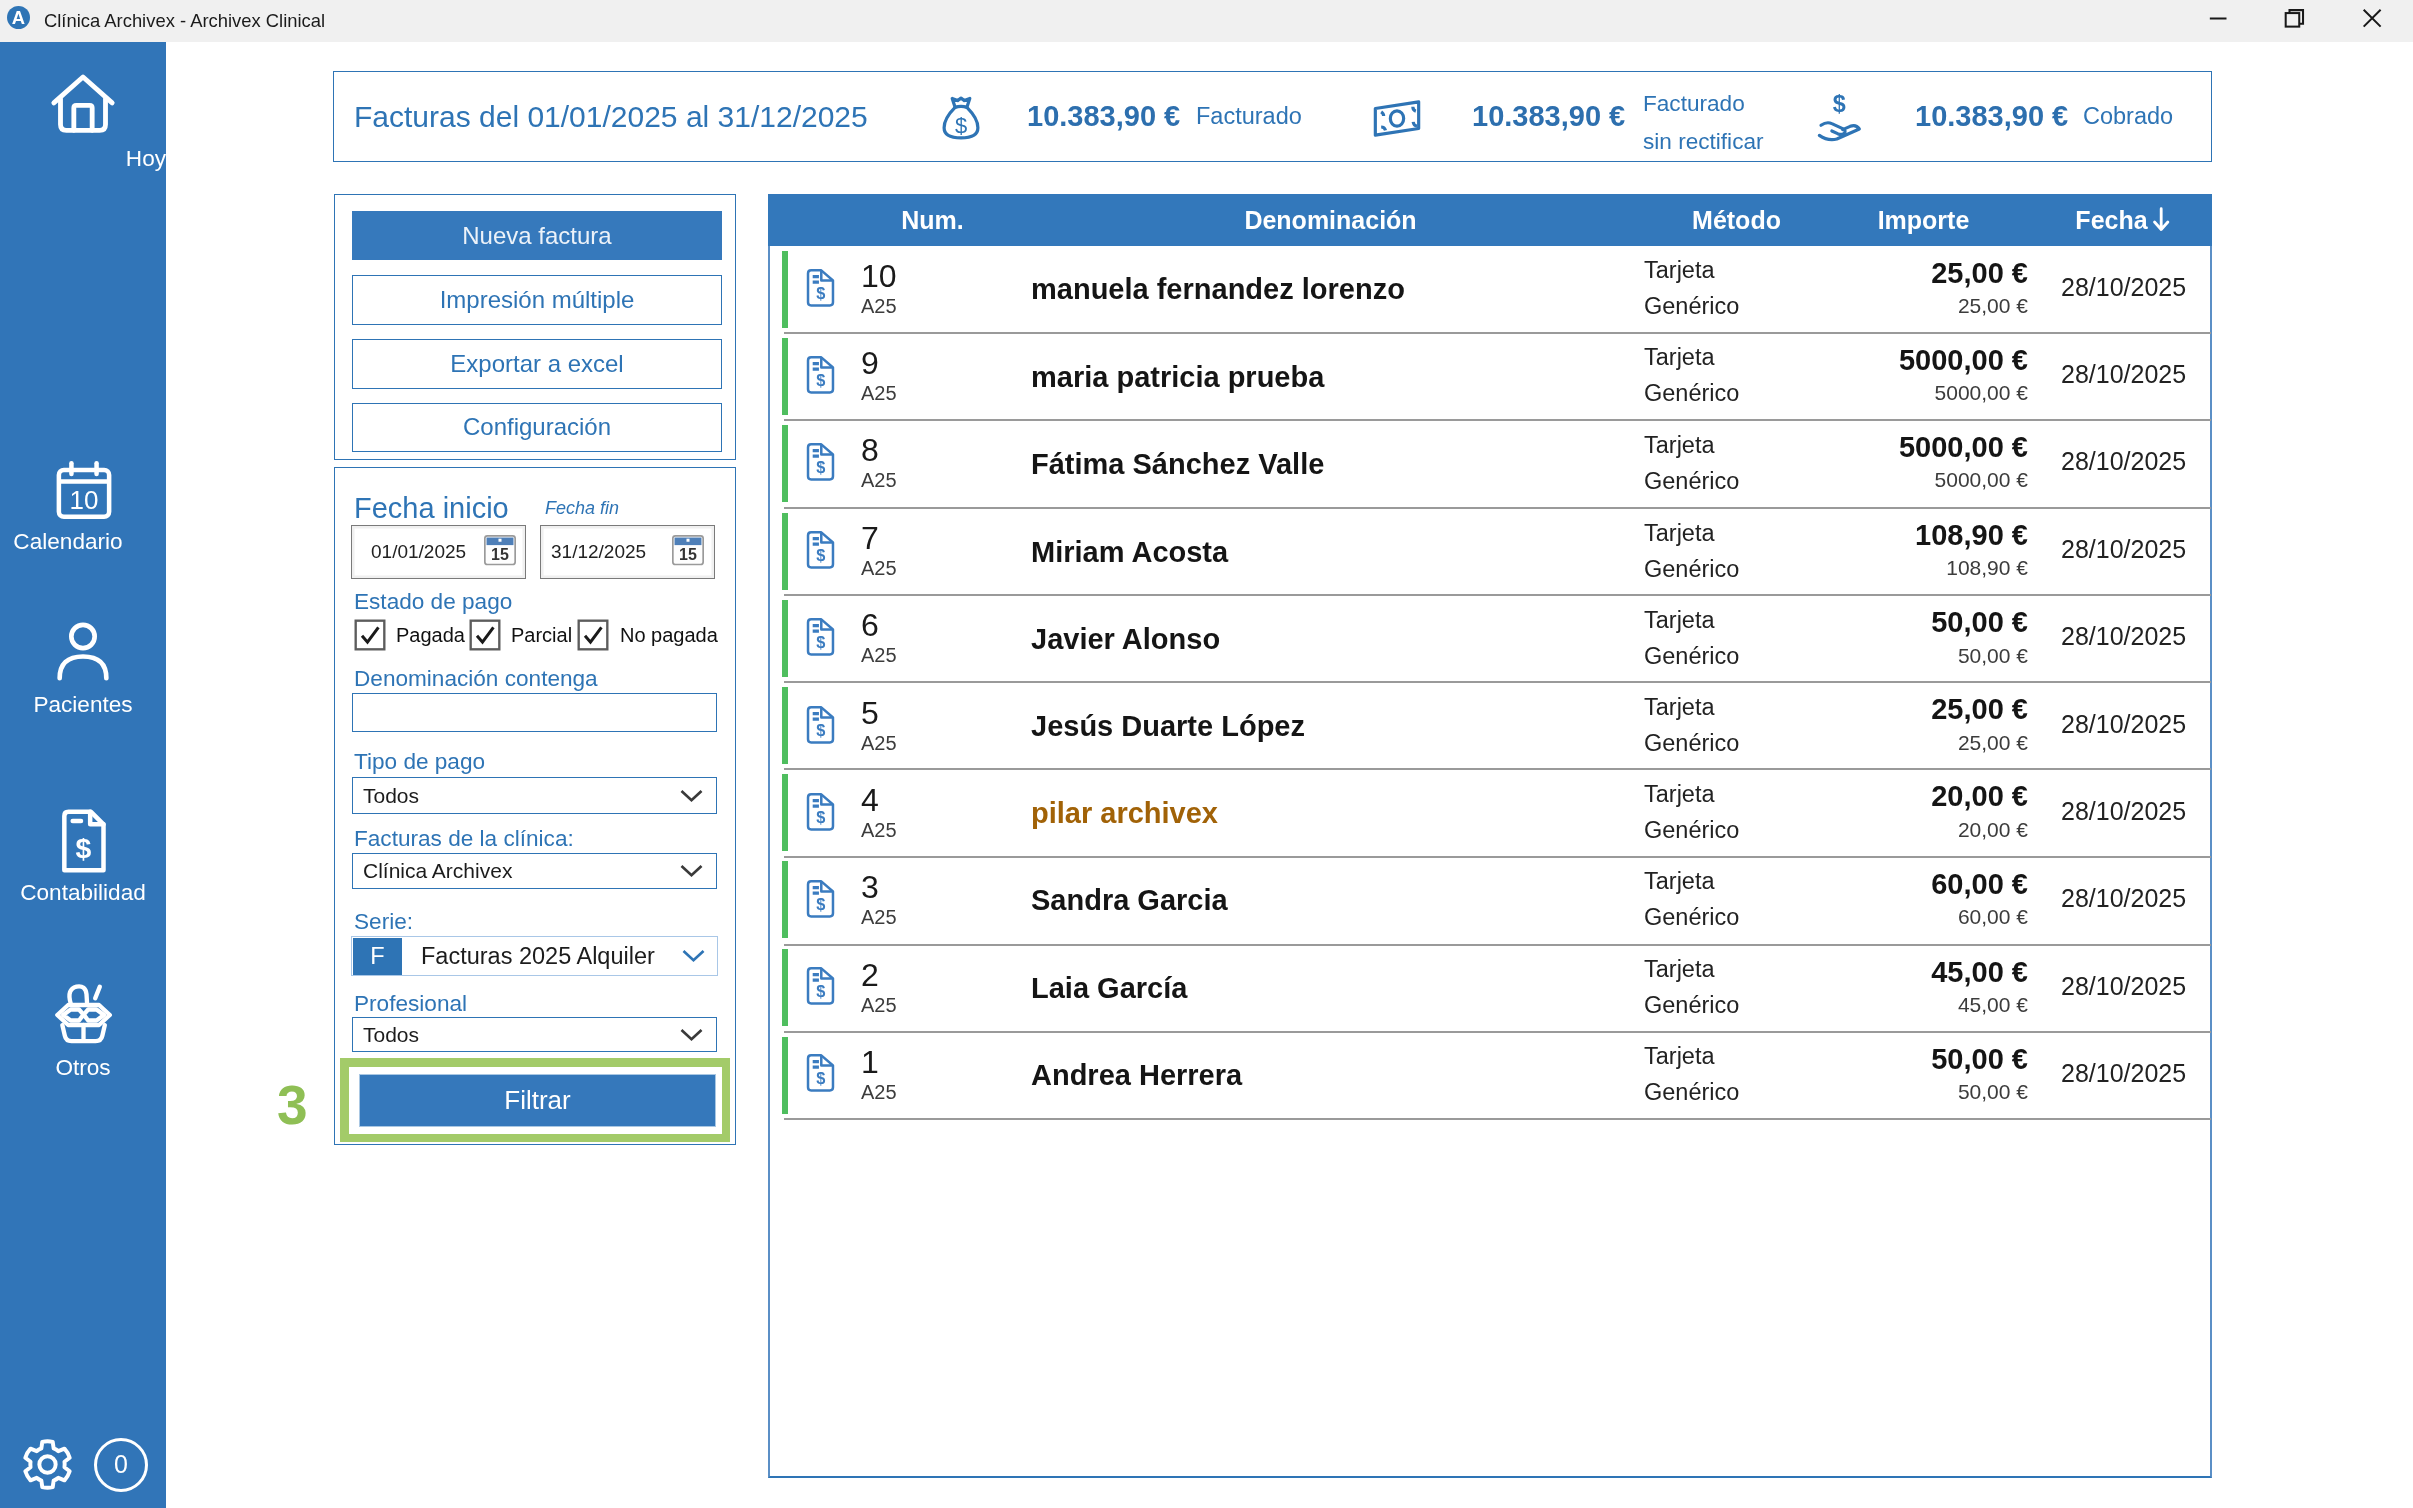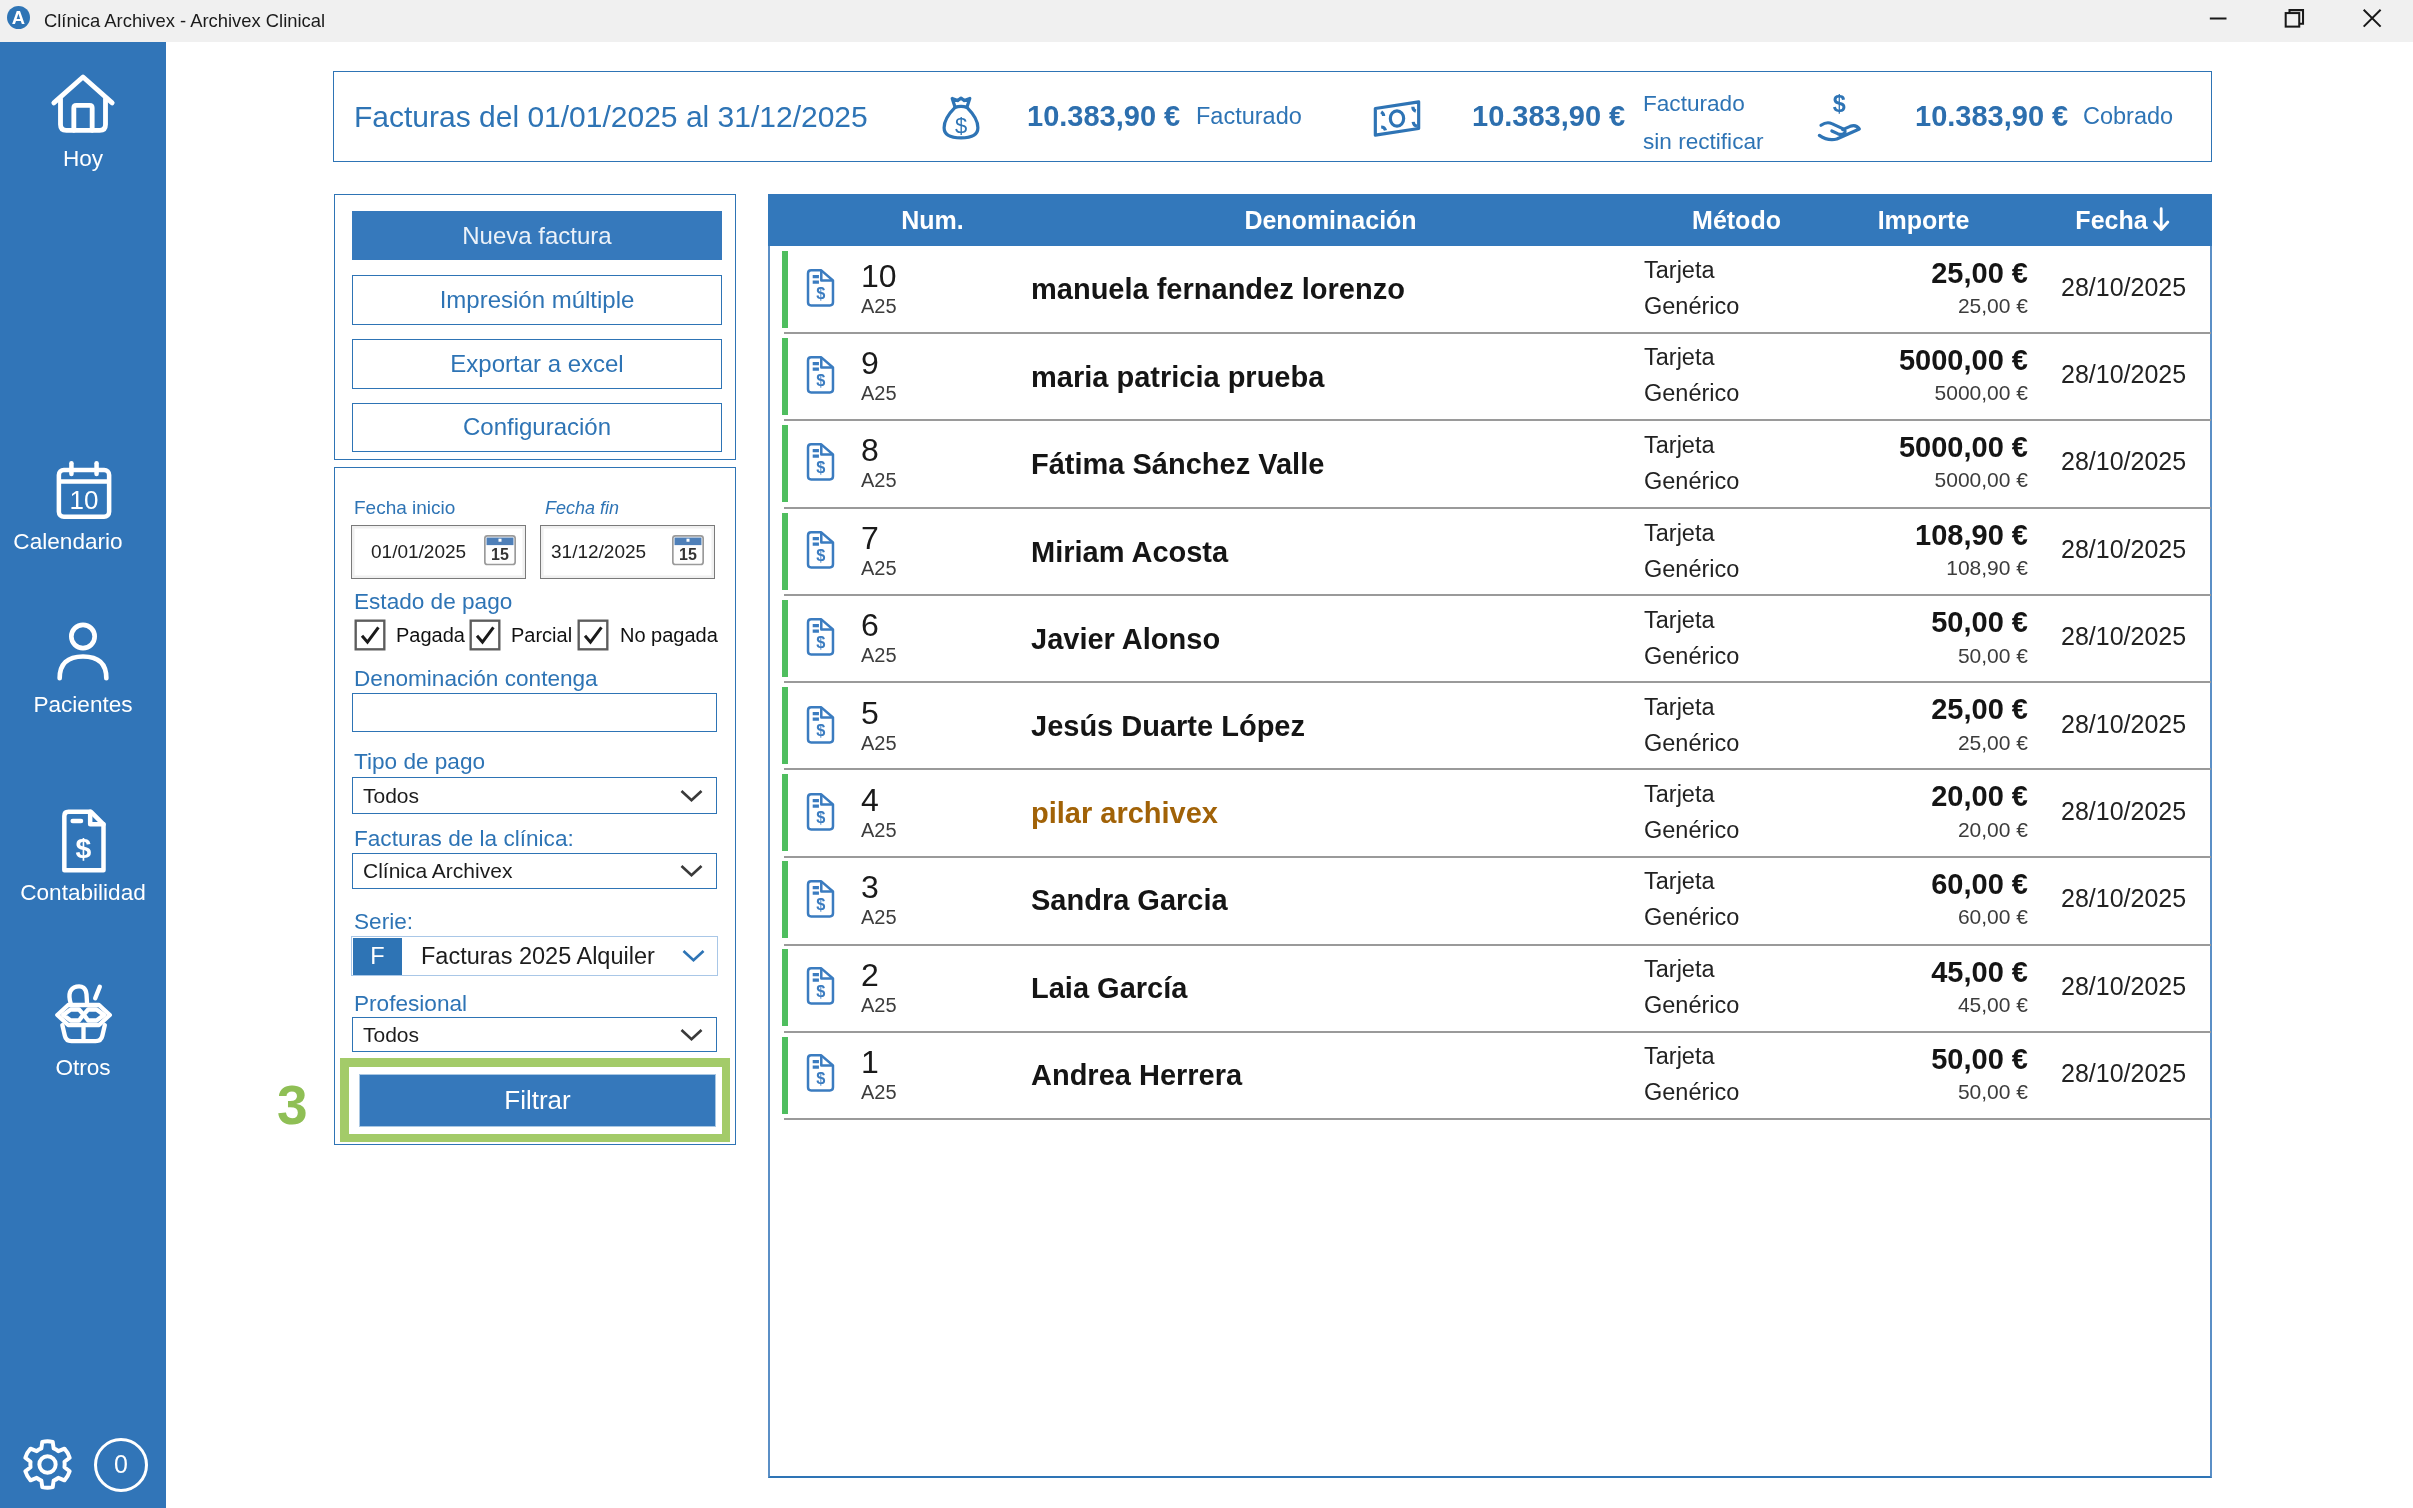--- a/index.html
+++ b/index.html
@@ -26,21 +26,21 @@
 </svg>
 <div class="abs" style="left:0;top:42px;width:166px;height:1467px;background:#3175b8;"></div>
 
 <svg class="abs" style="left:48px;top:70px;" width="70" height="69" viewBox="0 0 42 41">
  <g fill="none" stroke="#fff" stroke-width="2.9" stroke-linecap="round" stroke-linejoin="round">
   <path d="M3.5 19.5 L21 4 L38.5 19.5"></path>
   <path d="M7.5 17 V32.5 q0 3.5 3.5 3.5 h20 q3.5 0 3.5 -3.5 V17"></path>
   <path d="M15.5 36 V22.5 q0 -1.5 1.5 -1.5 h8 q1.5 0 1.5 1.5 V36"></path>
  </g>
 </svg>
-<div class="abs" style="left:0;top:136px;width:166px;text-align:center;color:#fff;font-size:22.6px;line-height:45px;">Hoy</div>
+<div class="abs" style="left:0;top:136px;width:166px;text-align:right;color:#fff;font-size:22.6px;line-height:45px;">Hoy</div>
 
 <svg class="abs" style="left:53px;top:459px;" width="62" height="67" viewBox="0 0 37 40">
  <g fill="none" stroke="#fff" stroke-width="2.7" stroke-linecap="round">
   <rect x="3.5" y="6.5" width="30" height="28" rx="3"></rect>
   <line x1="11" y1="2.5" x2="11" y2="9"></line>
   <line x1="26" y1="2.5" x2="26" y2="9"></line>
   <line x1="4" y1="13.5" x2="33" y2="13.5"></line>
  </g>
  <text x="18.5" y="30" font-size="15.5" fill="#fff" text-anchor="middle" font-family="Liberation Sans,sans-serif">10</text>
 </svg>
@@ -119,21 +119,21 @@
 
 <div class="abs" style="left:1915px;top:71px;height:91px;line-height:91px;font-size:29px;font-weight:bold;color:#2d6fae;">10.383,90 €</div>
 <div class="abs blue" style="left:2083px;top:71px;height:91px;line-height:91px;font-size:23.5px;">Cobrado</div>
 
 <div class="abs" style="left:334px;top:194px;width:402px;height:266px;border:1.7px solid #2e74b5;"></div>
 <div class="abs" style="left:352px;top:211px;width:370px;height:49px;background:#3679bc;color:#ecf2f9;font-size:24px;text-align:center;line-height:49px;">Nueva factura</div>
 <div class="abs" style="left:352px;top:275px;width:370px;height:50px;border:1.7px solid #2e74b5;color:#2e74b5;font-size:24px;text-align:center;line-height:47px;">Impresión múltiple</div>
 <div class="abs" style="left:352px;top:339px;width:370px;height:50px;border:1.7px solid #2e74b5;color:#2e74b5;font-size:24px;text-align:center;line-height:47px;">Exportar a excel</div>
 <div class="abs" style="left:352px;top:403px;width:370px;height:49px;border:1.7px solid #2e74b5;color:#2e74b5;font-size:24px;text-align:center;line-height:46px;">Configuración</div>
 <div class="abs" style="left:334px;top:467px;width:402px;height:678px;border:1.7px solid #2e74b5;"></div>
-<div class="abs blue" style="left:354px;top:494px;font-size:19px;line-height:28px;">Fecha inicio</div>
+<div class="abs blue" style="left:354px;top:494px;font-size:29px;line-height:28px;">Fecha inicio</div>
 <div class="abs blue" style="left:545px;top:494px;font-size:18px;line-height:28px;font-style:italic;">Fecha fin</div>
 <div class="abs" style="left:351px;top:525px;width:175px;height:54px;border:1.7px solid #7a7a7a;background:#fff;box-shadow:inset 0 0 0 2.5px #f0f0f0;"></div>
 <div class="abs" style="left:362px;top:525px;height:70px;line-height:54px;font-size:19px;color:#222;margin-left:9px;">01/01/2025</div>
 <svg class="abs" style="left:484px;top:535px;" width="32" height="32" viewBox="0 0 19 19">
  <rect x="0.5" y="0.5" width="18" height="17" rx="1.5" fill="#fdfdfd" stroke="#9a9a9a"></rect>
  <rect x="1.5" y="1.5" width="16" height="4.5" fill="#4e7fb8"></rect>
  <rect x="8.6" y="2.2" width="1.8" height="1.8" fill="#fff"></rect>
  <text x="9.5" y="15" font-size="9.5" font-weight="bold" fill="#333" text-anchor="middle" font-family="Liberation Sans,sans-serif">15</text>
 </svg>
 <div class="abs" style="left:540px;top:525px;width:175px;height:54px;border:1.7px solid #7a7a7a;background:#fff;box-shadow:inset 0 0 0 2.5px #f0f0f0;"></div>

